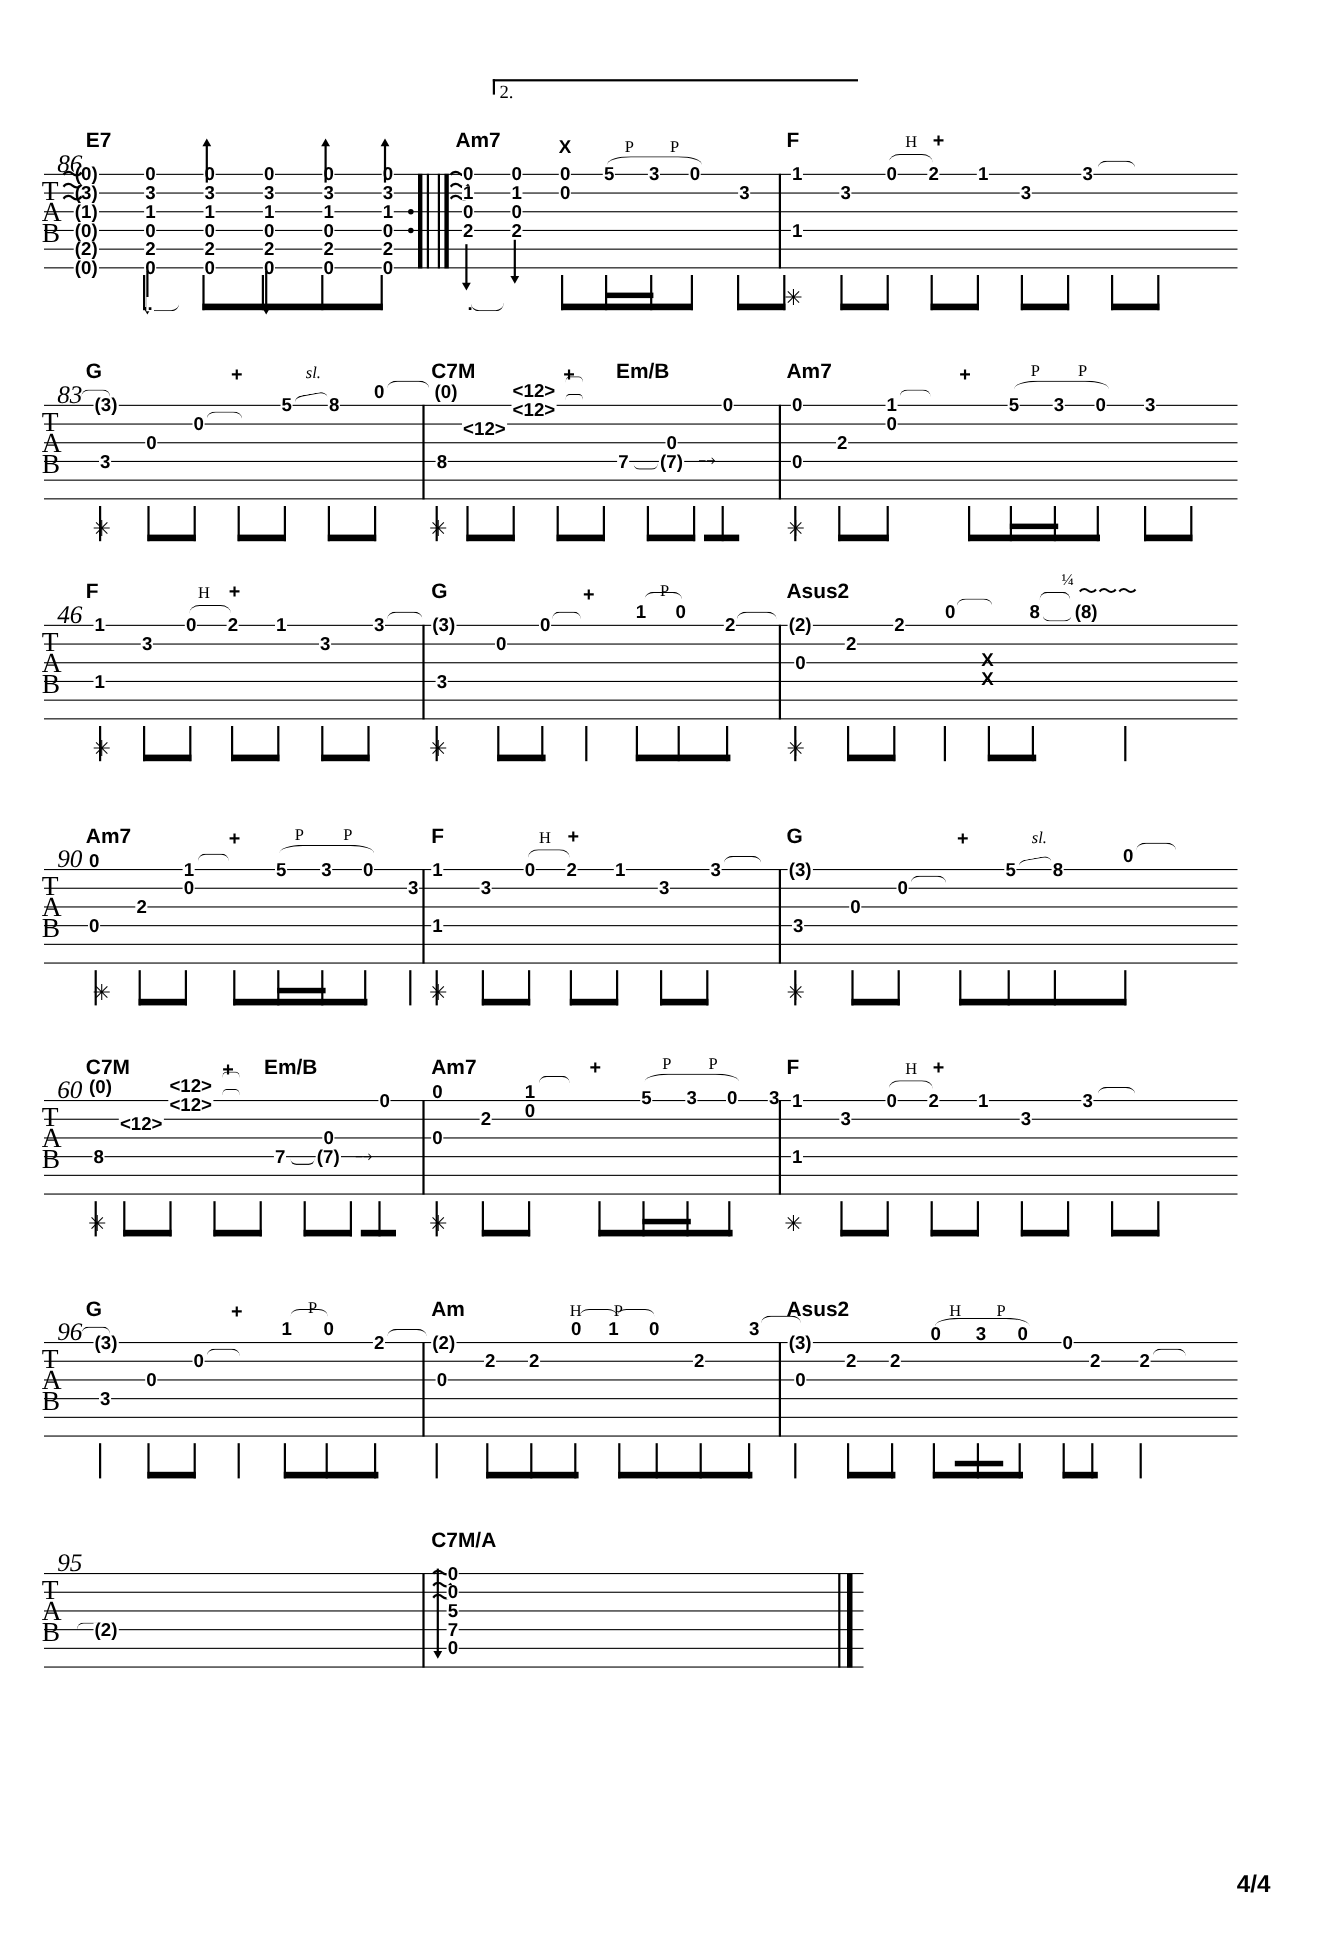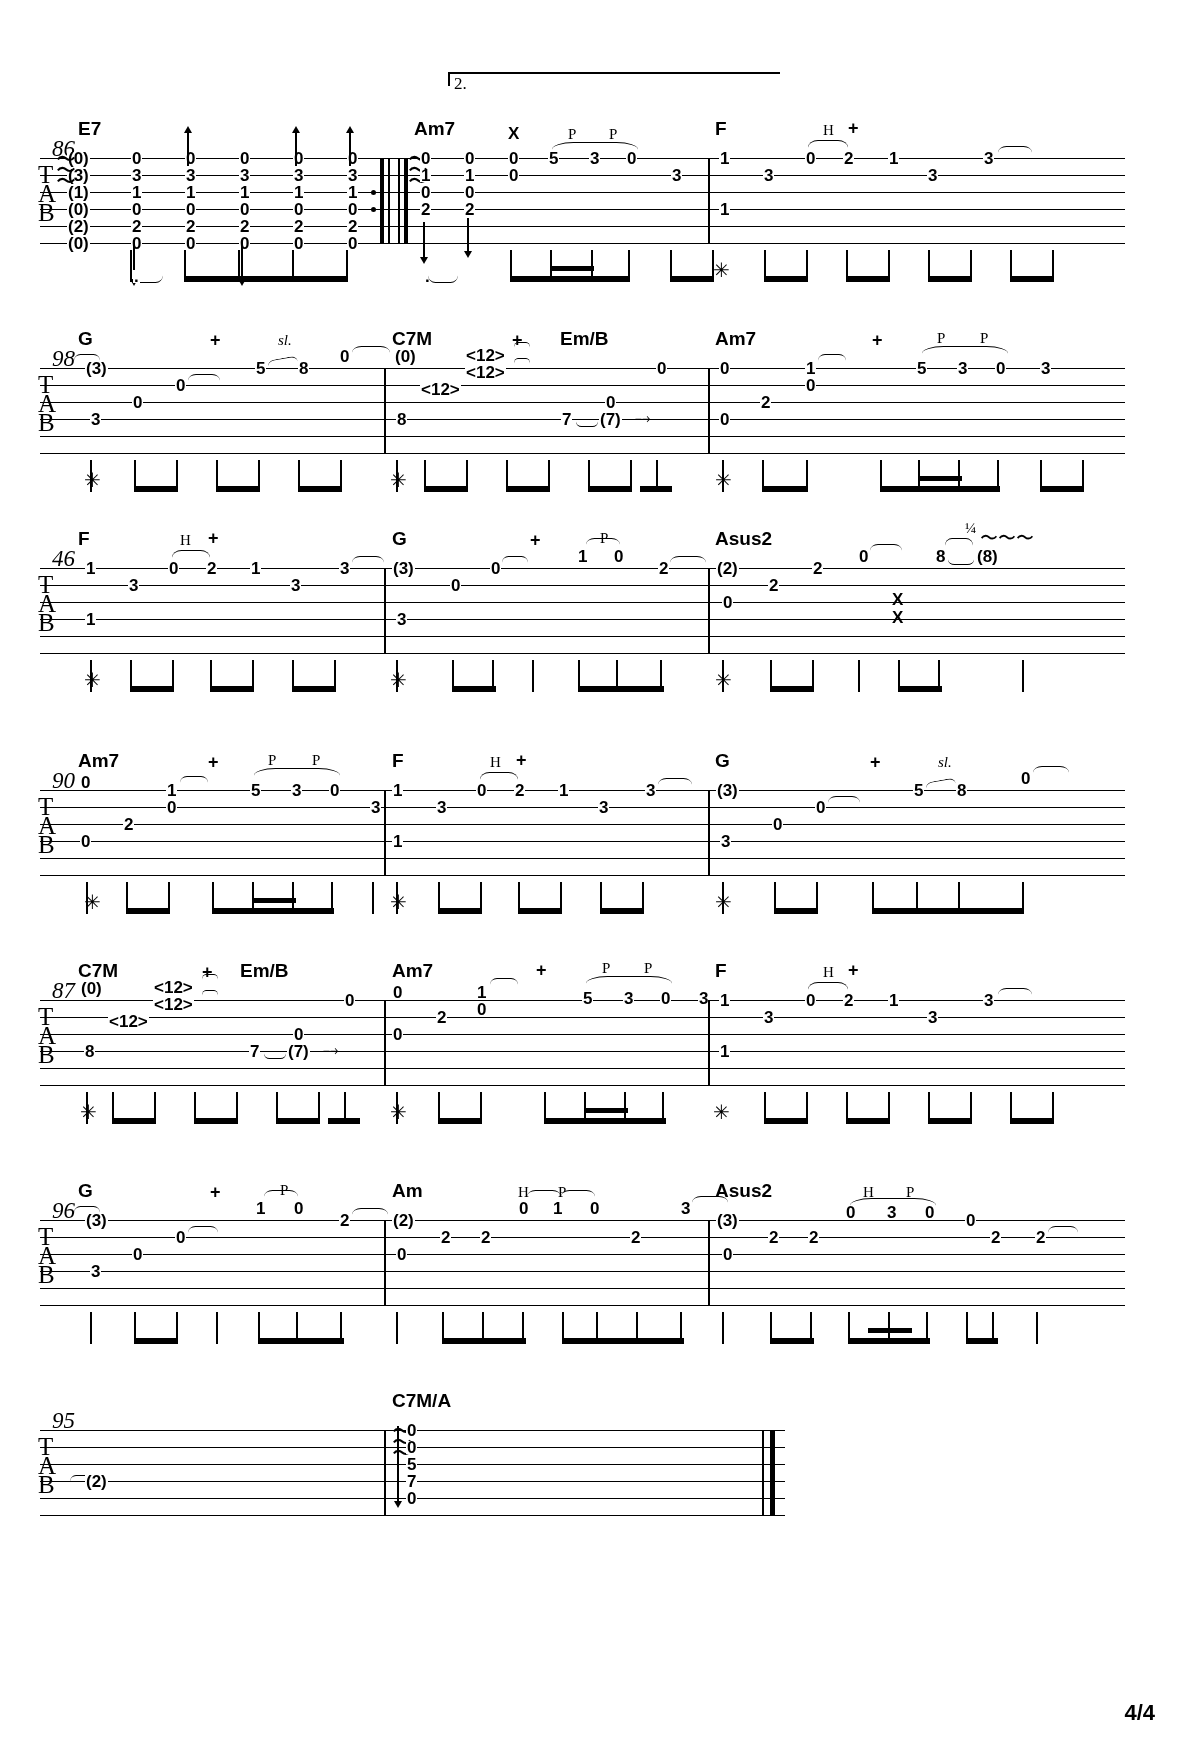--- a/index.html
+++ b/index.html
@@ -225,21 +225,21 @@
         <div class="sline l2"></div>
       <div class="sline l3"></div>
         <div class="sline l4"></div>
         <div class="sline l5"></div>
     </div>
     <div class="tabword" style="top:7px;">
       <span>T</span>
         <span>A</span>
         <span>B</span>
     </div>
-    <div class="measnum" style="left:12px;top:-22px;">98</div>
+    <div class="measnum" style="left:12px;top:-22px;">83</div>
 
     <div class="chord" style="left:38px;top:-40px;">G</div>
     <div class="chord" style="left:352px;top:-40px;">C7M</div>
     <div class="chord" style="left:520px;top:-40px;">Em/B</div>
     <div class="chord" style="left:675px;top:-40px;">Am7</div>
 
     <div class="plus" style="left:170px;top:-38px;">+</div>
     <div class="tech ital" style="left:238px;top:-36px;">sl.</div>
 
     <div class="slur" style="left:34px;top:-14px;width:26px;height:12px;"></div>
@@ -540,21 +540,21 @@
         <div class="sline l2"></div>
       <div class="sline l3"></div>
         <div class="sline l4"></div>
         <div class="sline l5"></div>
     </div>
     <div class="tabword" style="top:7px;">
       <span>T</span>
         <span>A</span>
         <span>B</span>
     </div>
-    <div class="measnum" style="left:12px;top:-22px;">87</div>
+    <div class="measnum" style="left:12px;top:-22px;">60</div>
 
     <div class="chord" style="left:38px;top:-40px;">C7M</div>
     <div class="chord" style="left:200px;top:-40px;">Em/B</div>
     <div class="chord" style="left:352px;top:-40px;">Am7</div>
     <div class="chord" style="left:675px;top:-40px;">F</div>
 
     <div class="num" style="left:40px;top:-18px;">(0)</div>
     <div class="num" style="left:44px;top:45px;">8</div>
     <div class="bignum" style="left:113px;top:-22px;">&lt;12&gt;</div>
     <div class="bignum" style="left:113px;top:-5px;">&lt;12&gt;</div>

